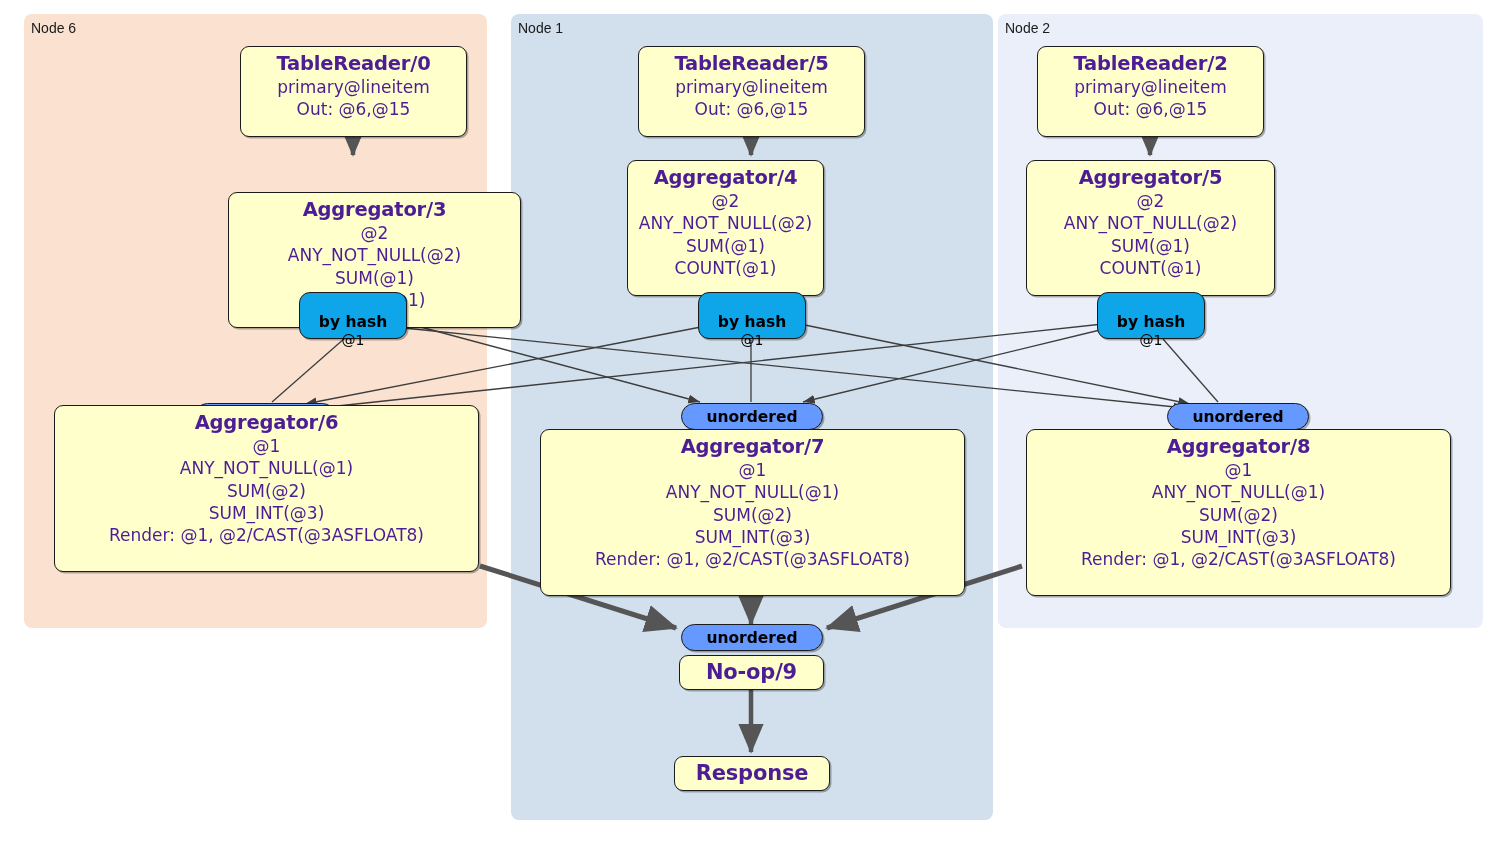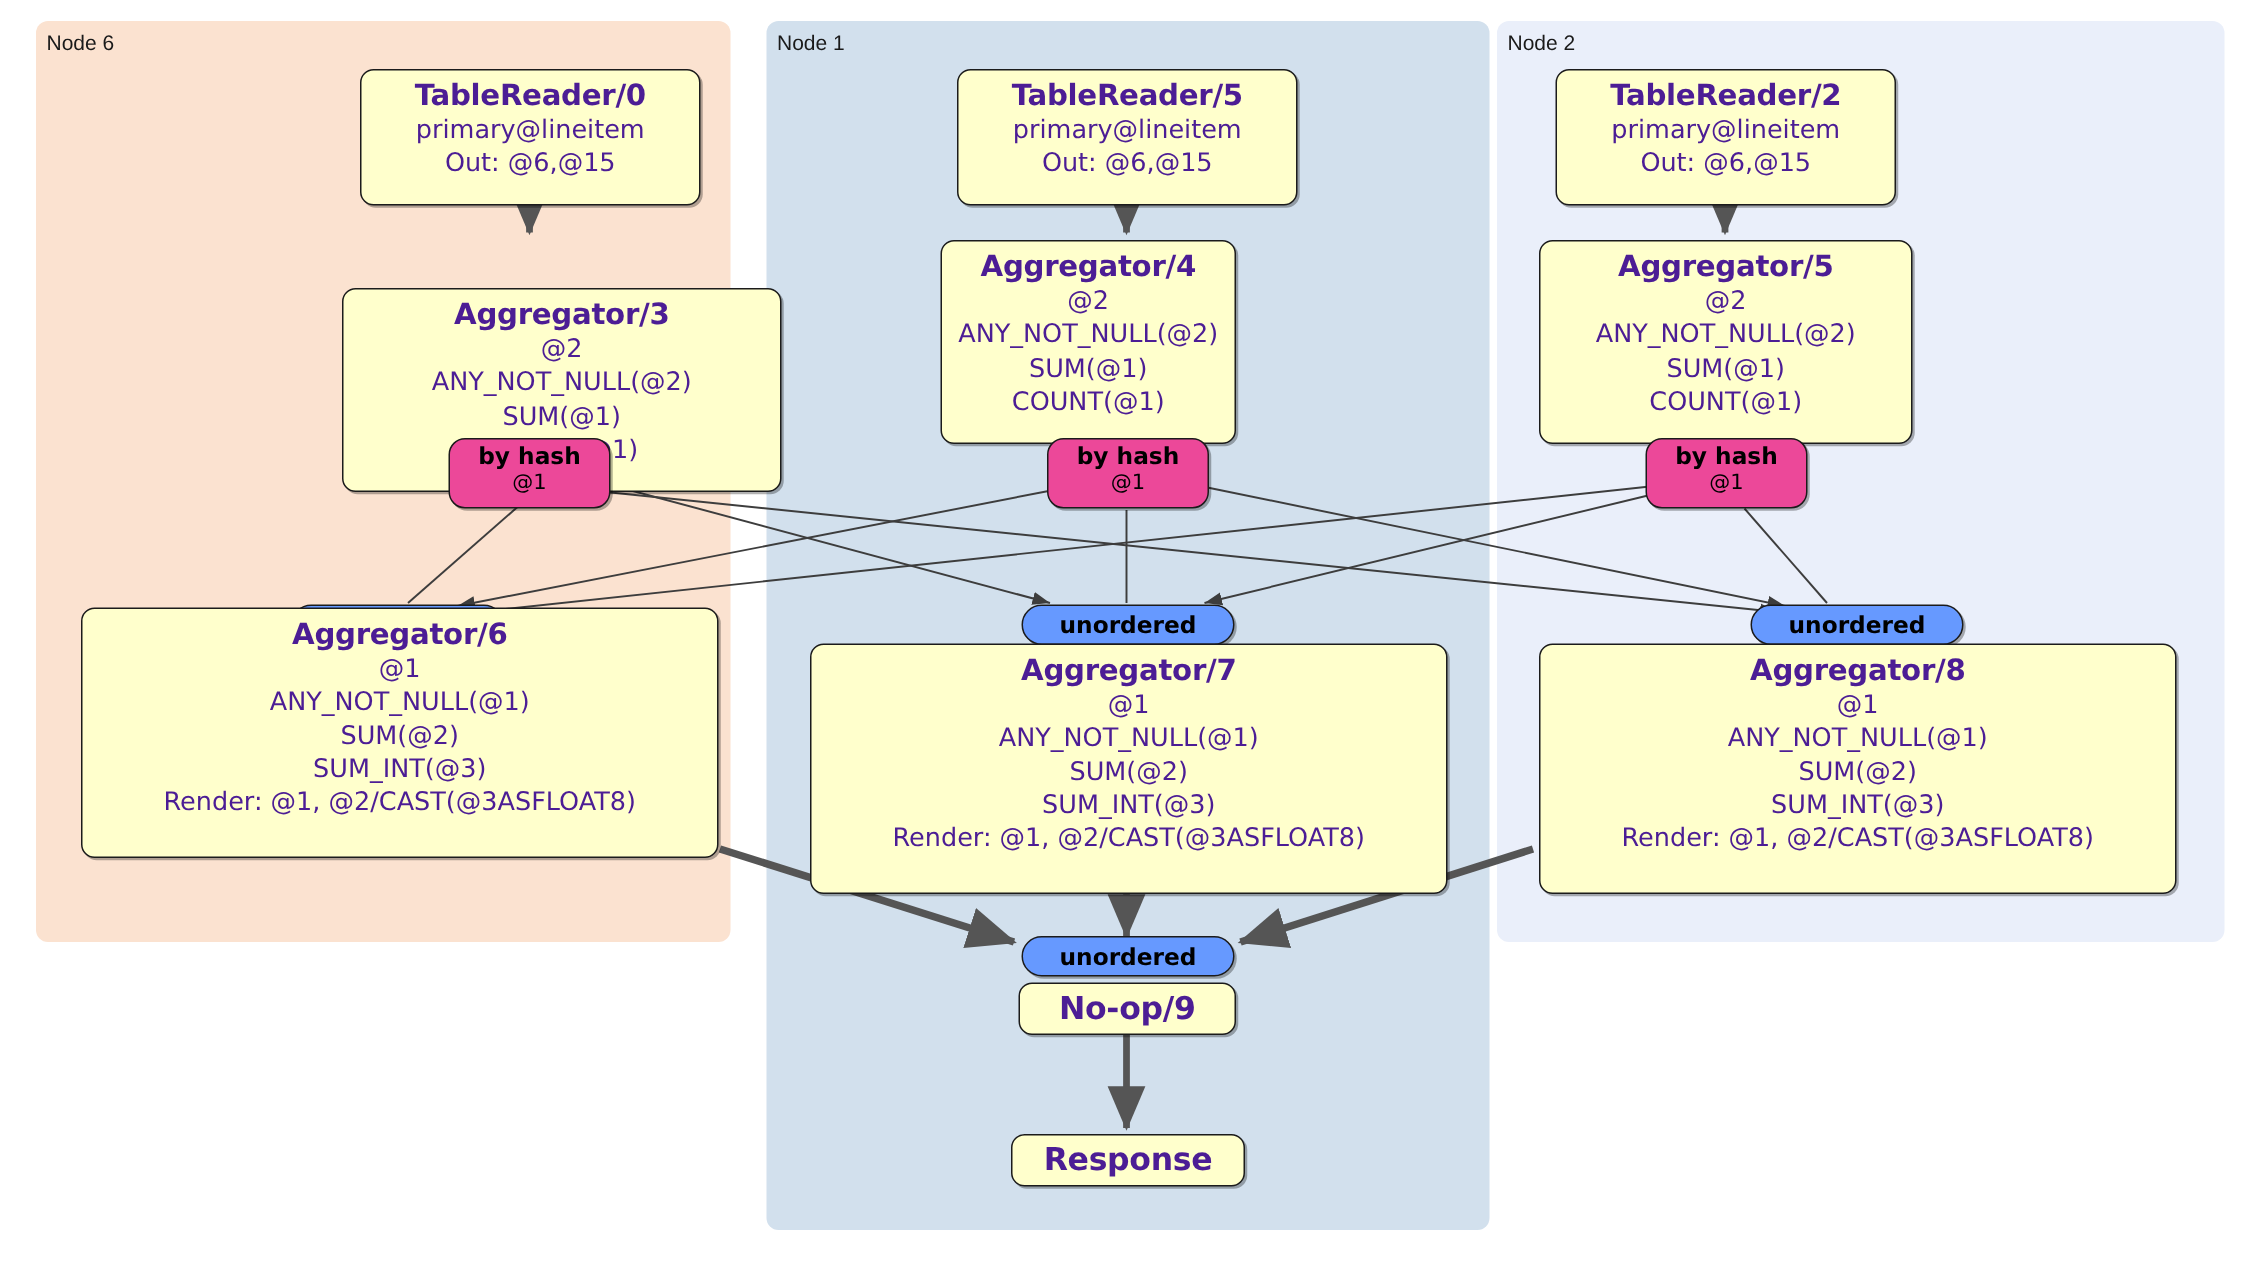--- a/index.html
+++ b/index.html
@@ -59,23 +59,23 @@
   .badge {
     position: absolute;
     border: 1.6px solid #1b1b1b;
     border-radius: 13px;
     box-sizing: border-box;
     text-align: center;
     color: #000000;
     box-shadow: 1.5px 1.5px 0px rgba(0,0,0,0.30);
   }
   .badge.hash {
-    background: #ec4899;
+    background: #0ea5e9;
     border-radius: 11px;
-    padding-top: 3px;
+    padding-top: 21px;
     line-height: 1.15;
   }
   .badge.hash .b1 { display:block; font-weight: bold; font-size: 15.5px; }
   .badge.hash .b2 { display:block; font-size: 14px; }
   .badge.unordered {
     background: #6699ff;
     font-weight: bold;
     font-size: 15.5px;
     line-height: 26px;
     border-radius: 14px;

